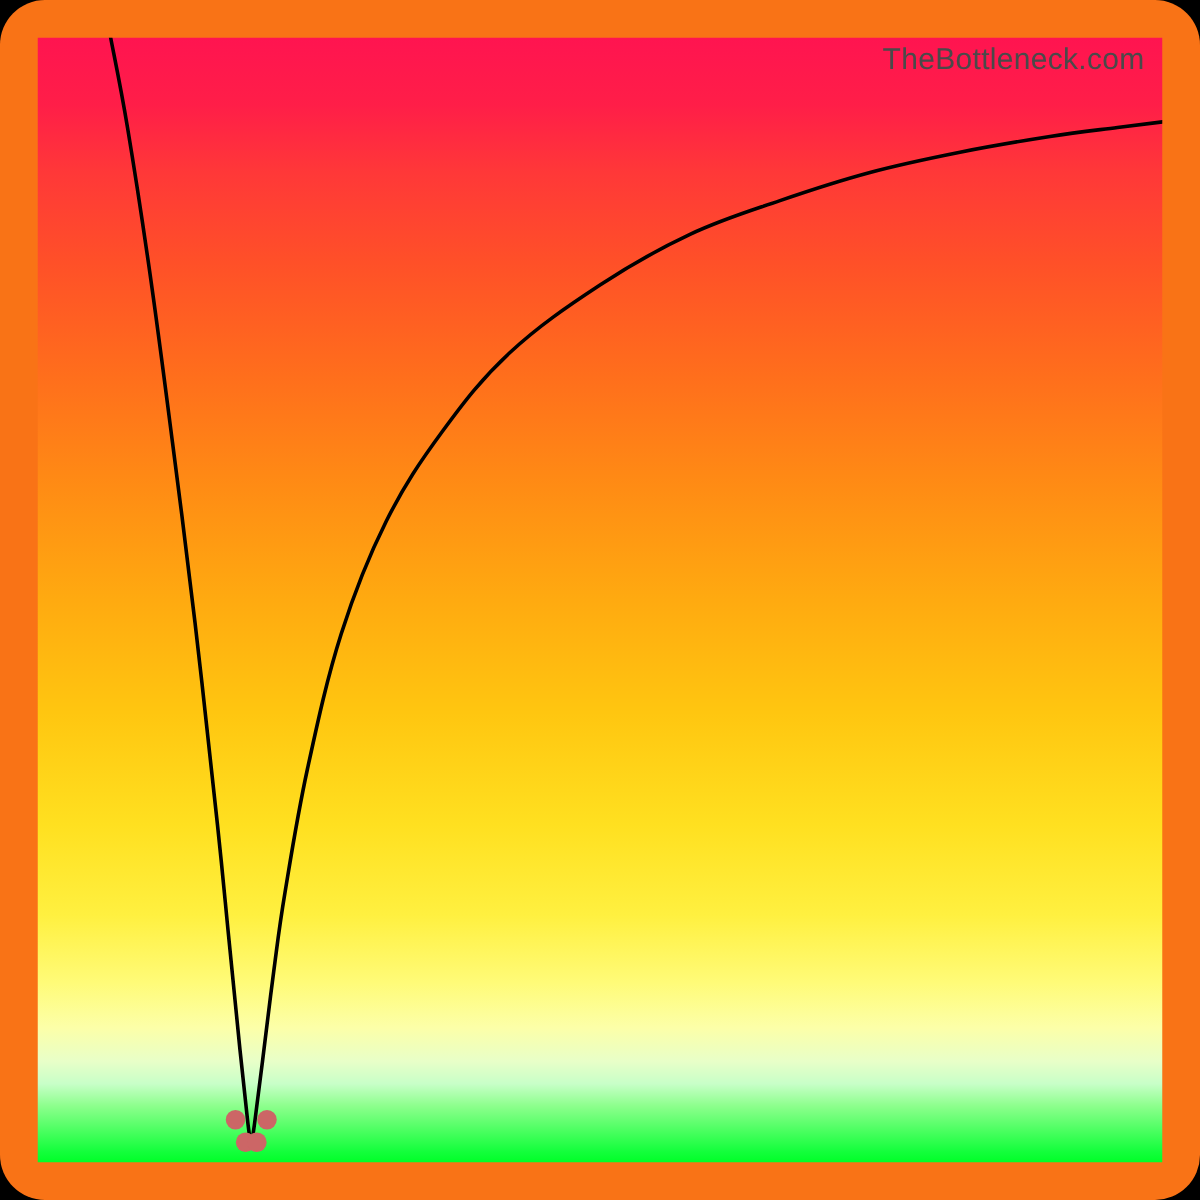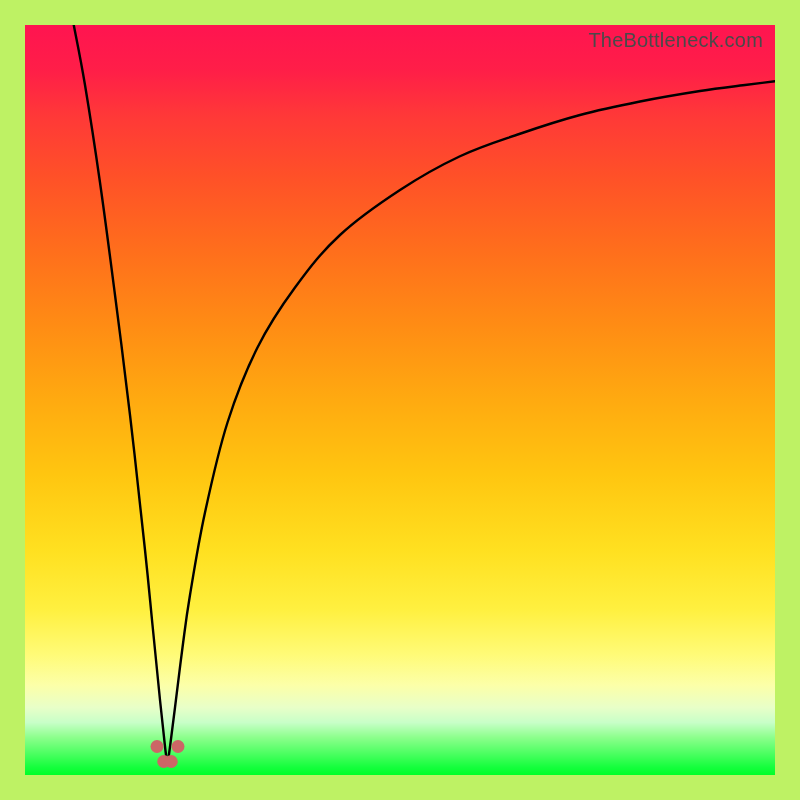--- a/index.html
+++ b/index.html
@@ -7,21 +7,22 @@
     padding: 0;
     width: 800px;
     height: 800px;
     overflow: hidden;
     background: #000;
     font-family: Arial, Helvetica, sans-serif;
   }
   .frame {
     position: absolute;
     inset: 0;
-    background: #bef264;
+    background: #f97316;
+    border-radius: 30px;
   }
   .plot {
     position: absolute;
     left: 25px;
     top: 25px;
     width: 750px;
     height: 750px;
     overflow: hidden;
   }
   .gradient {

